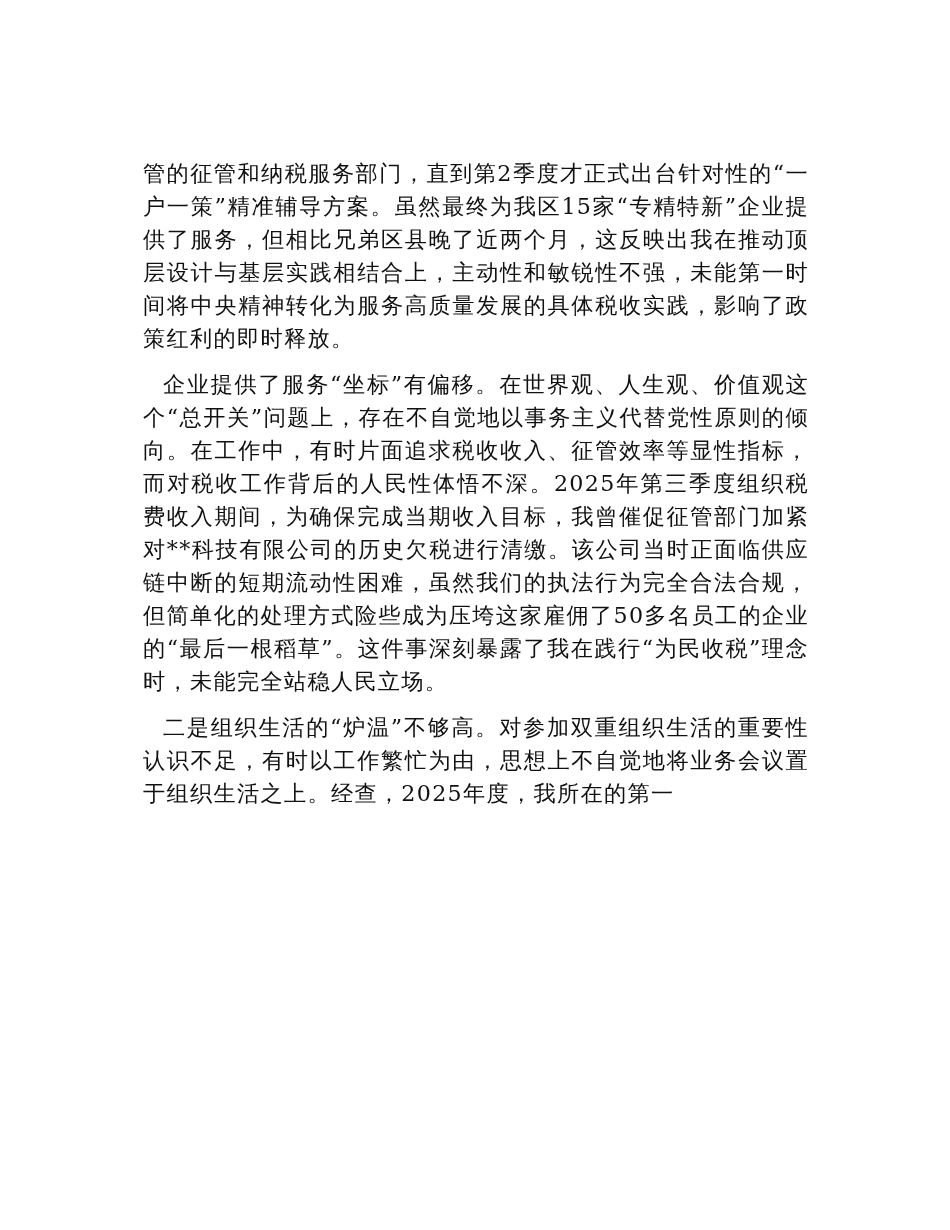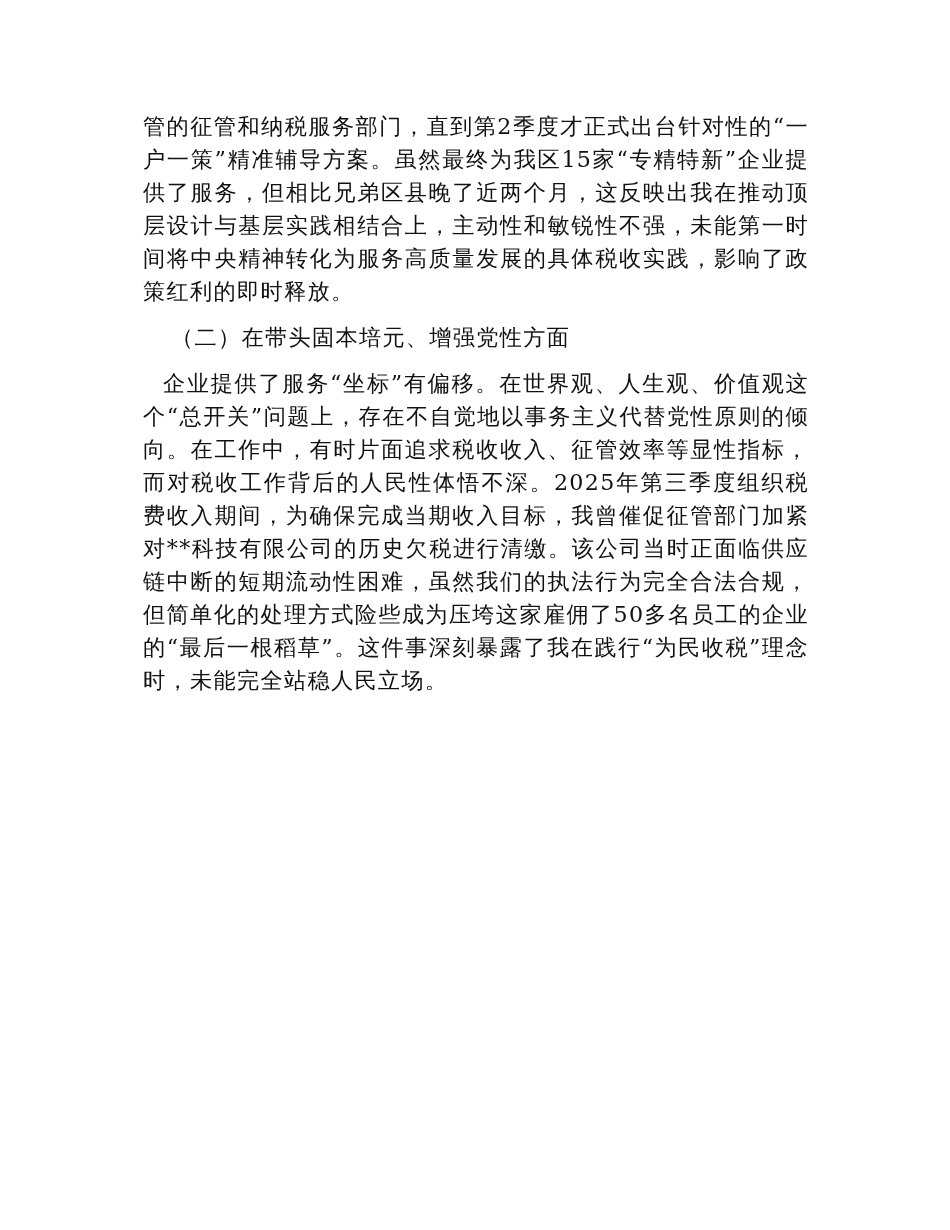--- a/index.html
+++ b/index.html
@@ -25,29 +25,30 @@
       margin: 0 0 13px 0;
       font-size: 22.2px;
       line-height: 33px;
       text-align: justify;
       text-align-last: left;
       letter-spacing: 1.3px;
       text-indent: 20px;
     }
     .para.continued {
       text-indent: 0;
+      margin-top: 47px;
     }
     .heading {
       margin: 0 0 13px 0;
       font-size: 22.2px;
       line-height: 33px;
       letter-spacing: 1.3px;
       text-indent: 28px;
     }
   </style>
 </head>
 <body>
 
 <div class="page">
   <p class="para continued">管的征管和纳税服务部门，直到第2季度才正式出台针对性的“一户一策”精准辅导方案。虽然最终为我区15家“专精特新”企业提供了服务，但相比兄弟区县晚了近两个月，这反映出我在推动顶层设计与基层实践相结合上，主动性和敏锐性不强，未能第一时间将中央精神转化为服务高质量发展的具体税收实践，影响了政策红利的即时释放。</p>
-  <p class="heading">（二）在带头固本培元、增强党性方面</p>
   <p class="para">企业提供了服务“坐标”有偏移。在世界观、人生观、价值观这个“总开关”问题上，存在不自觉地以事务主义代替党性原则的倾向。在工作中，有时片面追求税收收入、征管效率等显性指标，而对税收工作背后的人民性体悟不深。2025年第三季度组织税费收入期间，为确保完成当期收入目标，我曾催促征管部门加紧对**科技有限公司的历史欠税进行清缴。该公司当时正面临供应链中断的短期流动性困难，虽然我们的执法行为完全合法合规，但简单化的处理方式险些成为压垮这家雇佣了50多名员工的企业的“最后一根稻草”。这件事深刻暴露了我在践行“为民收税”理念时，未能完全站稳人民立场。</p>
+  <p class="para">二是组织生活的“炉温”不够高。对参加双重组织生活的重要性认识不足，有时以工作繁忙为由，思想上不自觉地将业务会议置于组织生活之上。经查，2025年度，我所在的第一</p>
 </div>
 
 </body></html>

